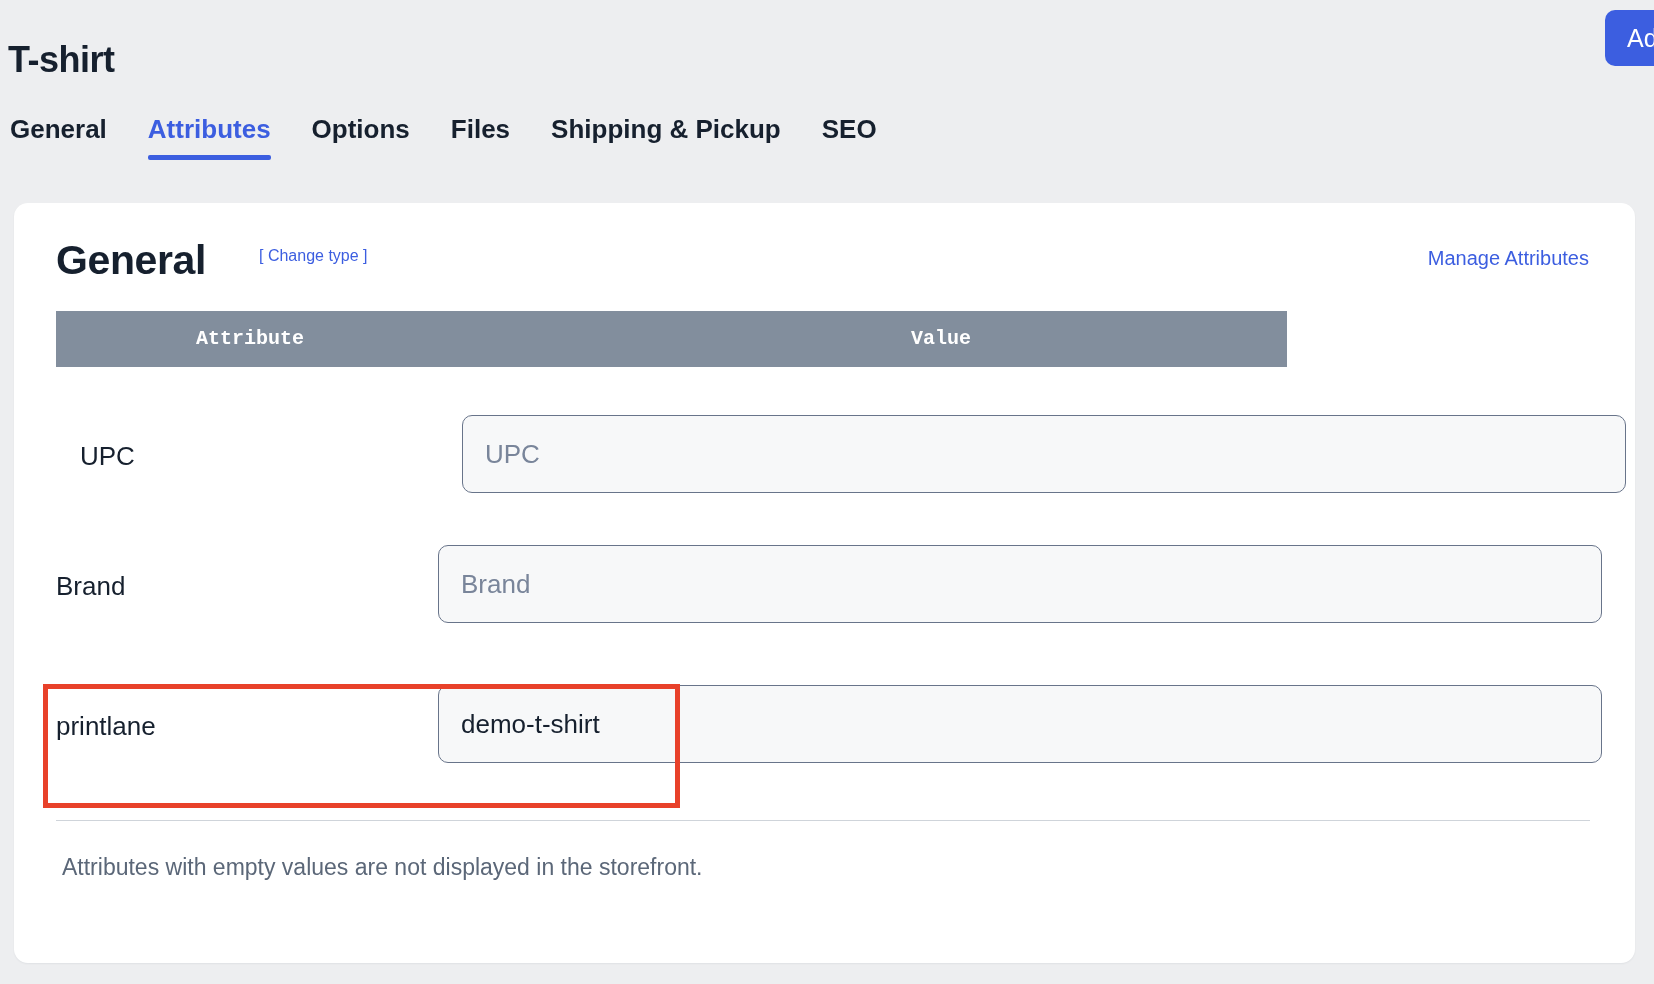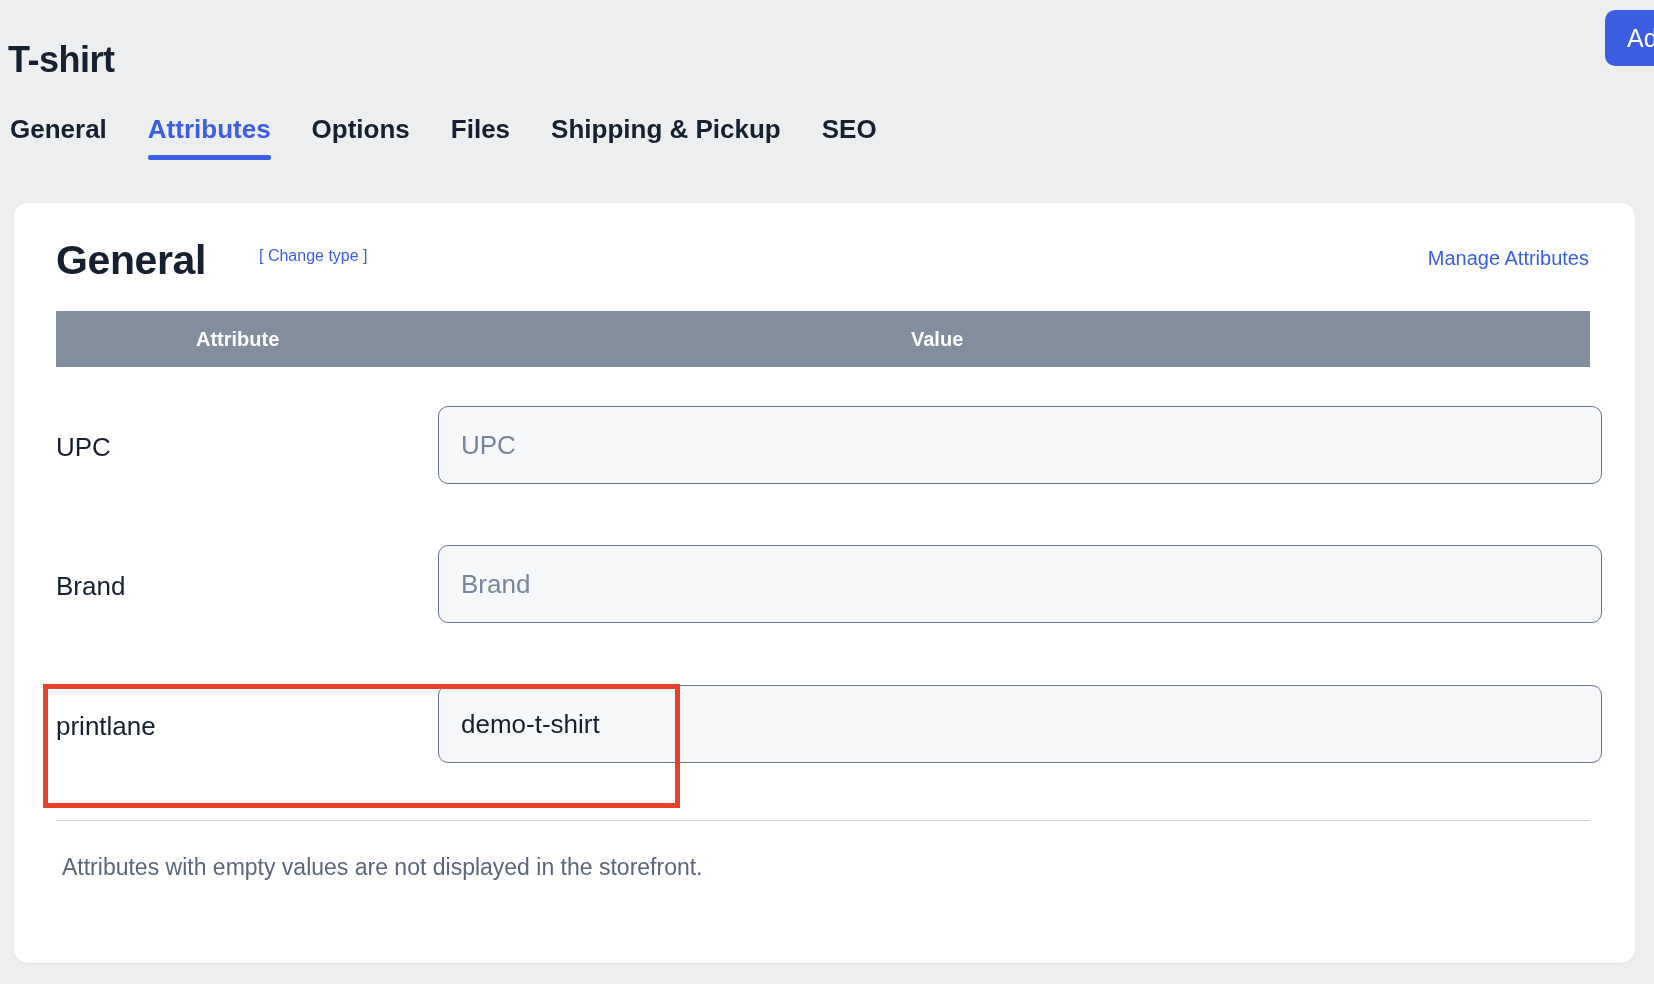--- a/index.html
+++ b/index.html
@@ -129,45 +129,46 @@
     color: #3c5ee0;
     cursor: pointer;
     white-space: nowrap;
   }
 
   
   #attributes-table-header {
     position: absolute;
     left: 42px;
     top: 108px;
-    width: 1534px;
+    width: 1231px;
     height: 56px;
     background: #828e9d;
     display: block;
+    font-family: Liberation Mono, monospace;
   }
   .th {
     position: absolute;
     top: 0;
     height: 56px;
     line-height: 56px;
     font-size: 20px;
     font-weight: bold;
     color: #ffffff;
     white-space: nowrap;
   }
   #th-attribute { left: 140px; }
   #th-value     { left: 855px; }
 
   .attr-row {
     position: absolute;
     left: 42px;
     width: 1546px;
     height: 139px;
   }
-  #row-upc       { top: 177px; }
+  #row-upc       { top: 186px; margin-left: 24px; }
   #row-brand     { top: 316px; }
   #row-printlane { top: 456px; }
 
   .attr-label {
     position: absolute;
     left: 0px;
     top: 50px;
     font-size: 26px;
     color: #16202e;
     line-height: 34px;

